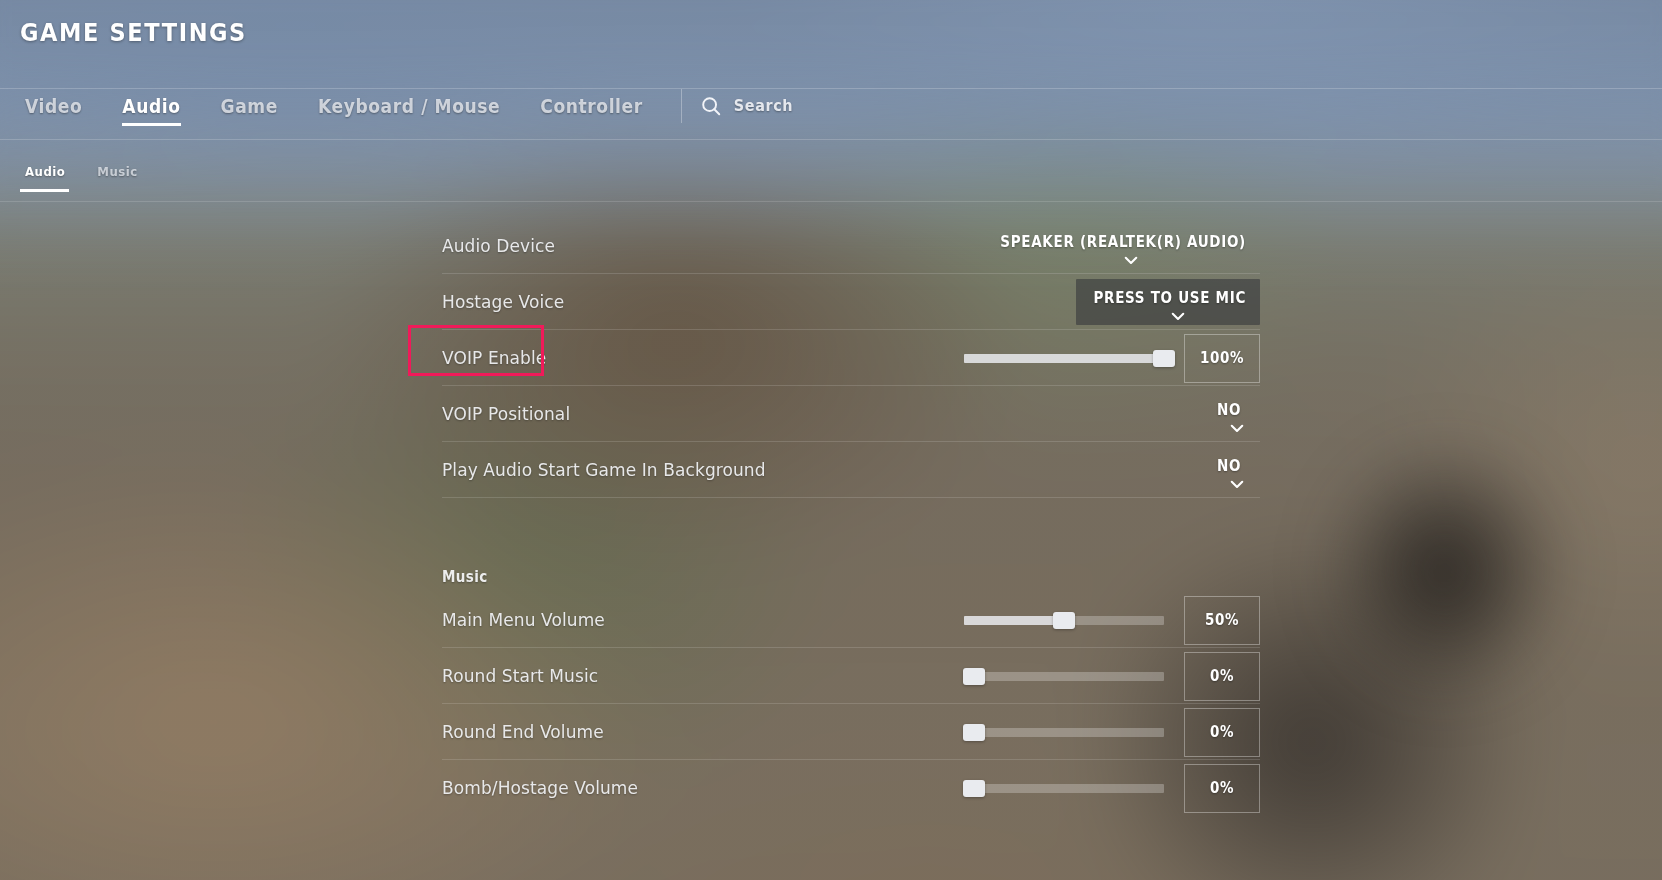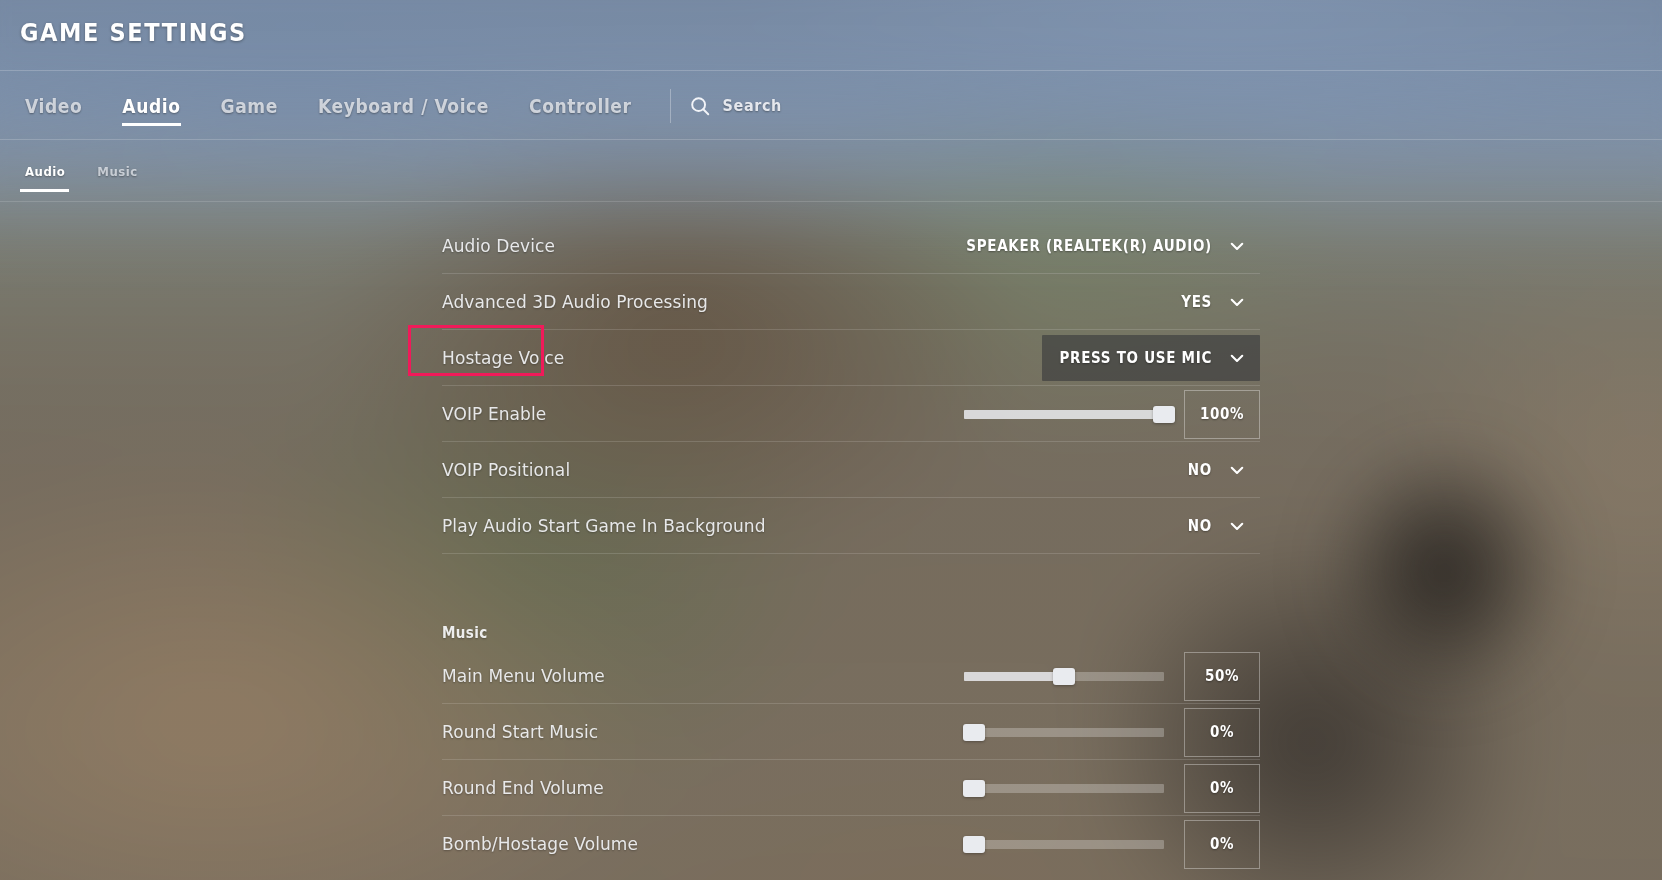--- a/index.html
+++ b/index.html
@@ -46,21 +46,21 @@
   }
   #bg-veil {
     position:absolute; inset:0;
     background:linear-gradient(180deg, rgba(30,32,36,.10) 0%, rgba(30,32,36,.06) 22%, rgba(40,36,30,.04) 100%);
   }
 
   
   #ui { position:absolute; inset:0; }
 
   .title-bar {
-    position:absolute; left:0; top:0; width:100%; height:71px;
+    position:absolute; left:0; top:0; width:100%; height:89px;
     border-bottom:1px solid rgba(255,255,255,.20);
   }
   .page-title {
     position:absolute; left:20px; top:18px;
     font-family:"DejaVu Sans Condensed","Liberation Sans", sans-serif;
     font-weight:bold; font-size:25px; letter-spacing:1.6px;
     color:#ffffff; text-transform:uppercase;
     text-shadow:0 1px 3px rgba(0,0,0,.35);
   }
 
@@ -137,20 +137,21 @@
   .row-right {
     position:absolute; right:0; top:0; height:56px;
     display:flex; align-items:center; justify-content:flex-end;
   }
 
   
   .dropdown {
     display:flex; align-items:center; justify-content:flex-end;
     height:46px; padding:0 14px 0 18px; cursor:pointer;
     border-radius:1px;
+    flex-direction:column;
   }
   .dropdown.hovered { background:rgba(48,50,55,.55);text-align:center; }
   .dropdown-value {
     font-family:"DejaVu Sans Condensed","Liberation Sans", sans-serif;
     font-weight:bold; font-size:15px; letter-spacing:.7px;
     color:#ffffff; text-transform:uppercase; white-space:nowrap;
     text-shadow:0 1px 2px rgba(0,0,0,.35);
   }
   .chevron { width:18px; height:18px; margin-left:16px; flex:none; }
 
@@ -212,21 +213,21 @@
 
   <div class="title-bar">
     <div class="page-title">GAME SETTINGS</div>
   </div>
 
   <div class="main-tabs">
     <div class="main-tabs-inner" id="main-tabs-inner">
         <div class="main-tab">Video</div>
         <div class="main-tab active">Audio</div>
         <div class="main-tab">Game</div>
-        <div class="main-tab">Keyboard / Voice</div>
+        <div class="main-tab">Keyboard / Mouse</div>
         <div class="main-tab">Controller</div>
         <div class="tab-divider"></div>
         <div class="search-area">
           <span class="search-icon"><svg viewBox="0 0 24 24" width="22" height="22" fill="none" stroke="#f2f4f8" stroke-width="2.1" stroke-linecap="round">
               <circle cx="10.5" cy="10.5" r="7"></circle>
               <line x1="15.6" y1="15.6" x2="21" y2="21"></line>
             </svg></span>
           <span class="search-label">Search</span>
         </div>
       </div>
@@ -246,31 +247,20 @@
           <div class="row-right">
             <div class="dropdown">
               <span class="dropdown-value">SPEAKER (REALTEK(R) AUDIO)</span>
               <span class="chevron"><svg viewBox="0 0 24 24" width="18" height="18" fill="none" stroke="#ffffff" stroke-width="2.8" stroke-linecap="round" stroke-linejoin="round">
                   <polyline points="5,9 12,16 19,9"></polyline>
                 </svg></span>
             </div>
           </div>
         </div>
         <div class="row">
-          <div class="row-label">Advanced 3D Audio Processing</div>
-          <div class="row-right">
-            <div class="dropdown">
-              <span class="dropdown-value">YES</span>
-              <span class="chevron"><svg viewBox="0 0 24 24" width="18" height="18" fill="none" stroke="#ffffff" stroke-width="2.8" stroke-linecap="round" stroke-linejoin="round">
-                  <polyline points="5,9 12,16 19,9"></polyline>
-                </svg></span>
-            </div>
-          </div>
-        </div>
-        <div class="row">
           <div class="row-label">Hostage Voice</div>
           <div class="row-right">
             <div class="dropdown hovered">
               <span class="dropdown-value">PRESS TO USE MIC</span>
               <span class="chevron"><svg viewBox="0 0 24 24" width="18" height="18" fill="none" stroke="#ffffff" stroke-width="2.8" stroke-linecap="round" stroke-linejoin="round">
                   <polyline points="5,9 12,16 19,9"></polyline>
                 </svg></span>
             </div>
           </div>
         </div>

